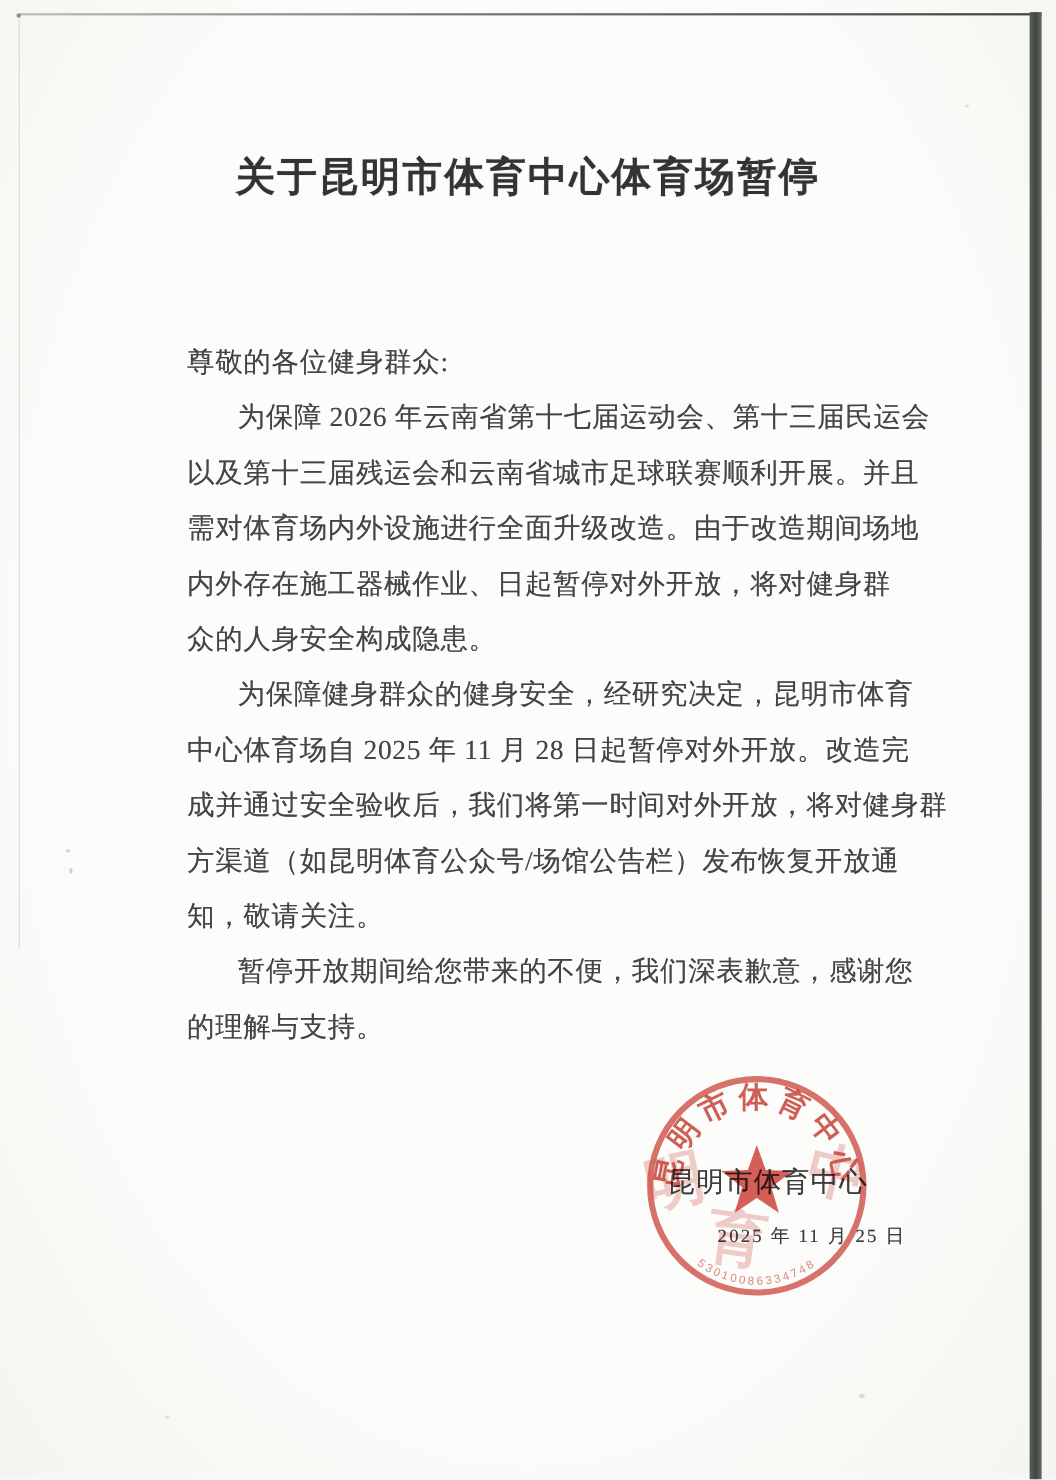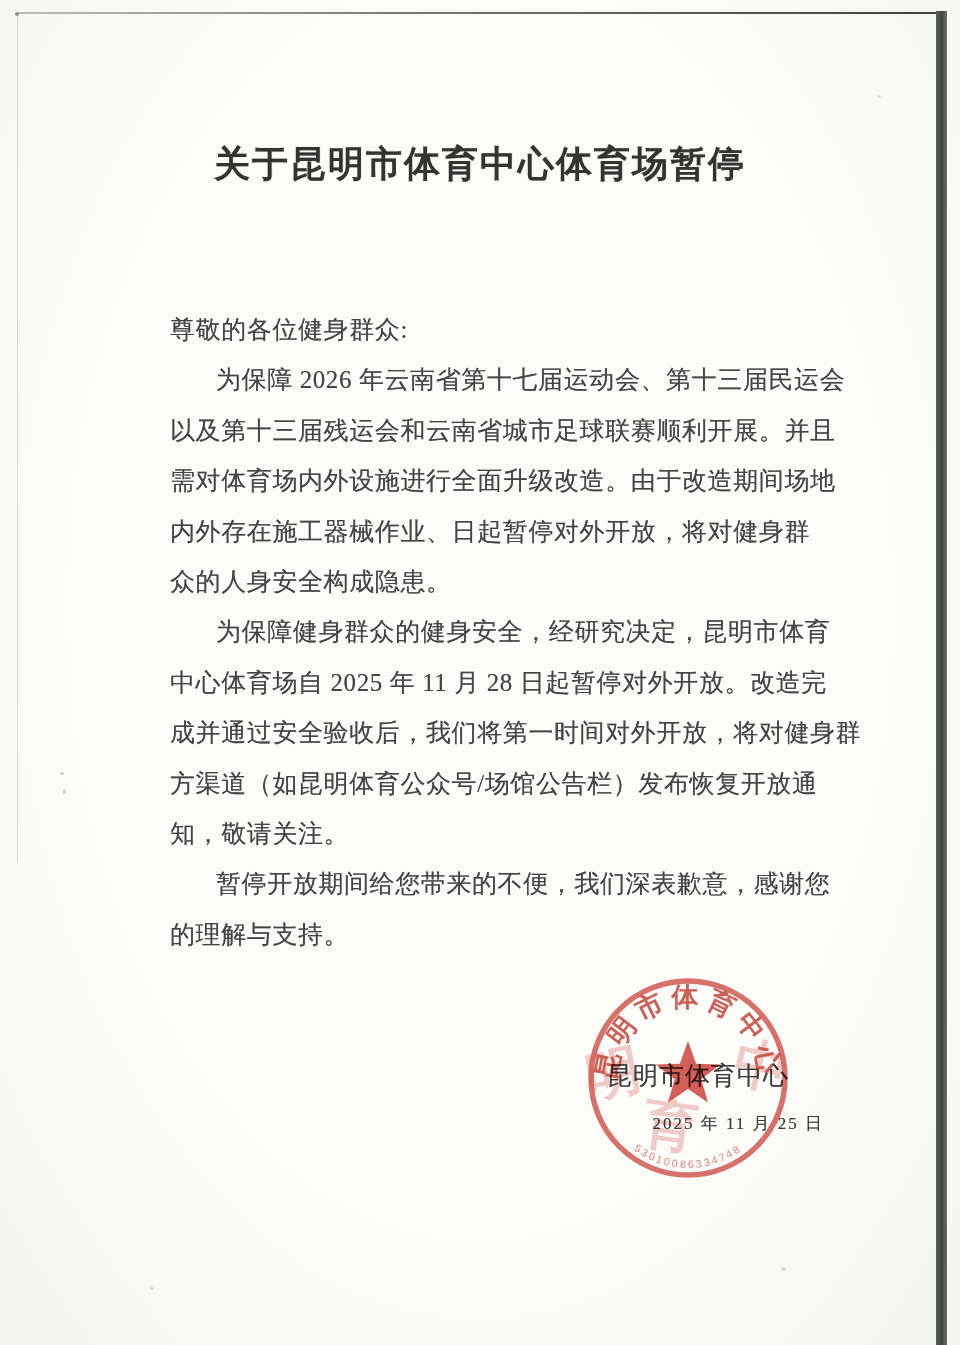--- a/index.html
+++ b/index.html
@@ -23,21 +23,21 @@
   }
   .edge-left{
     position:absolute;top:13px;left:17px;width:1px;height:850px;
     background:#dadad6;
   }
   .speck{position:absolute;border-radius:50%;background:#adadaa;opacity:.55;}
 
   
   .title{
     position:absolute;top:128px;left:30px;width:900px;margin:0;
-    text-align:center;font-family:Liberation Serif, serif;
+    text-align:center;font-family:Liberation Mono, monospace;
     font-size:36px;font-weight:bold;color:#333332;line-height:72px;
     letter-spacing:2px;text-shadow:0 0 1px rgba(40,40,40,.4);
   }
 
   
   .bodytext{
     position:absolute;top:305px;left:170px;width:700px;
     font-size:25px;color:#454545;line-height:50.4px;
     letter-spacing:.6px;white-space:nowrap;
     text-shadow:0 0 .6px rgba(60,60,60,.55);

